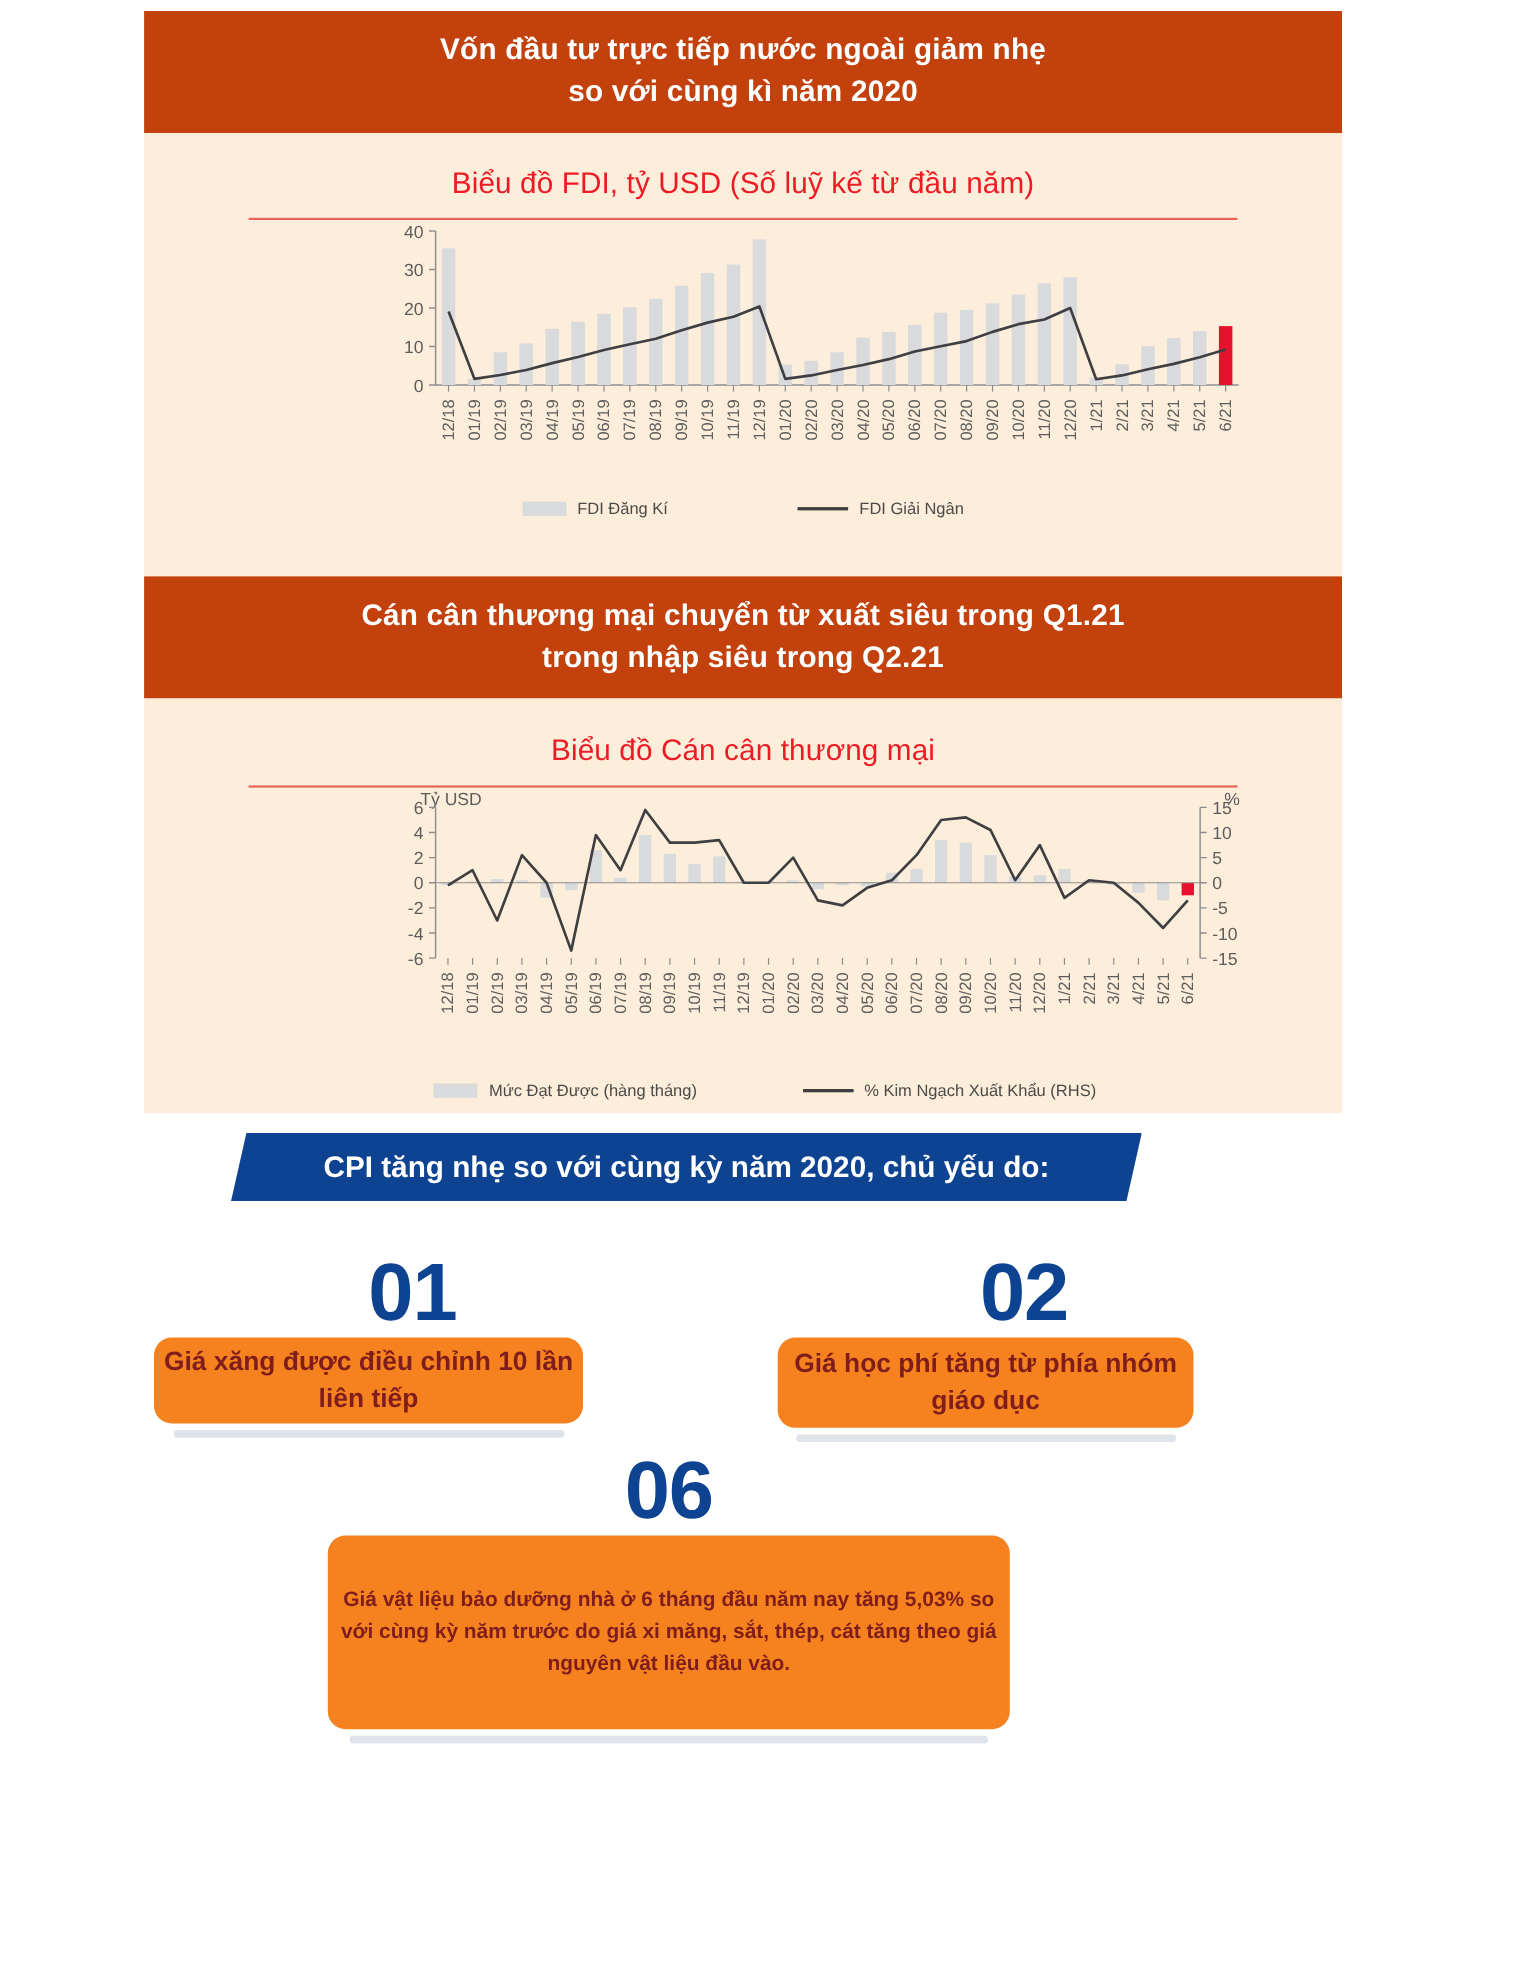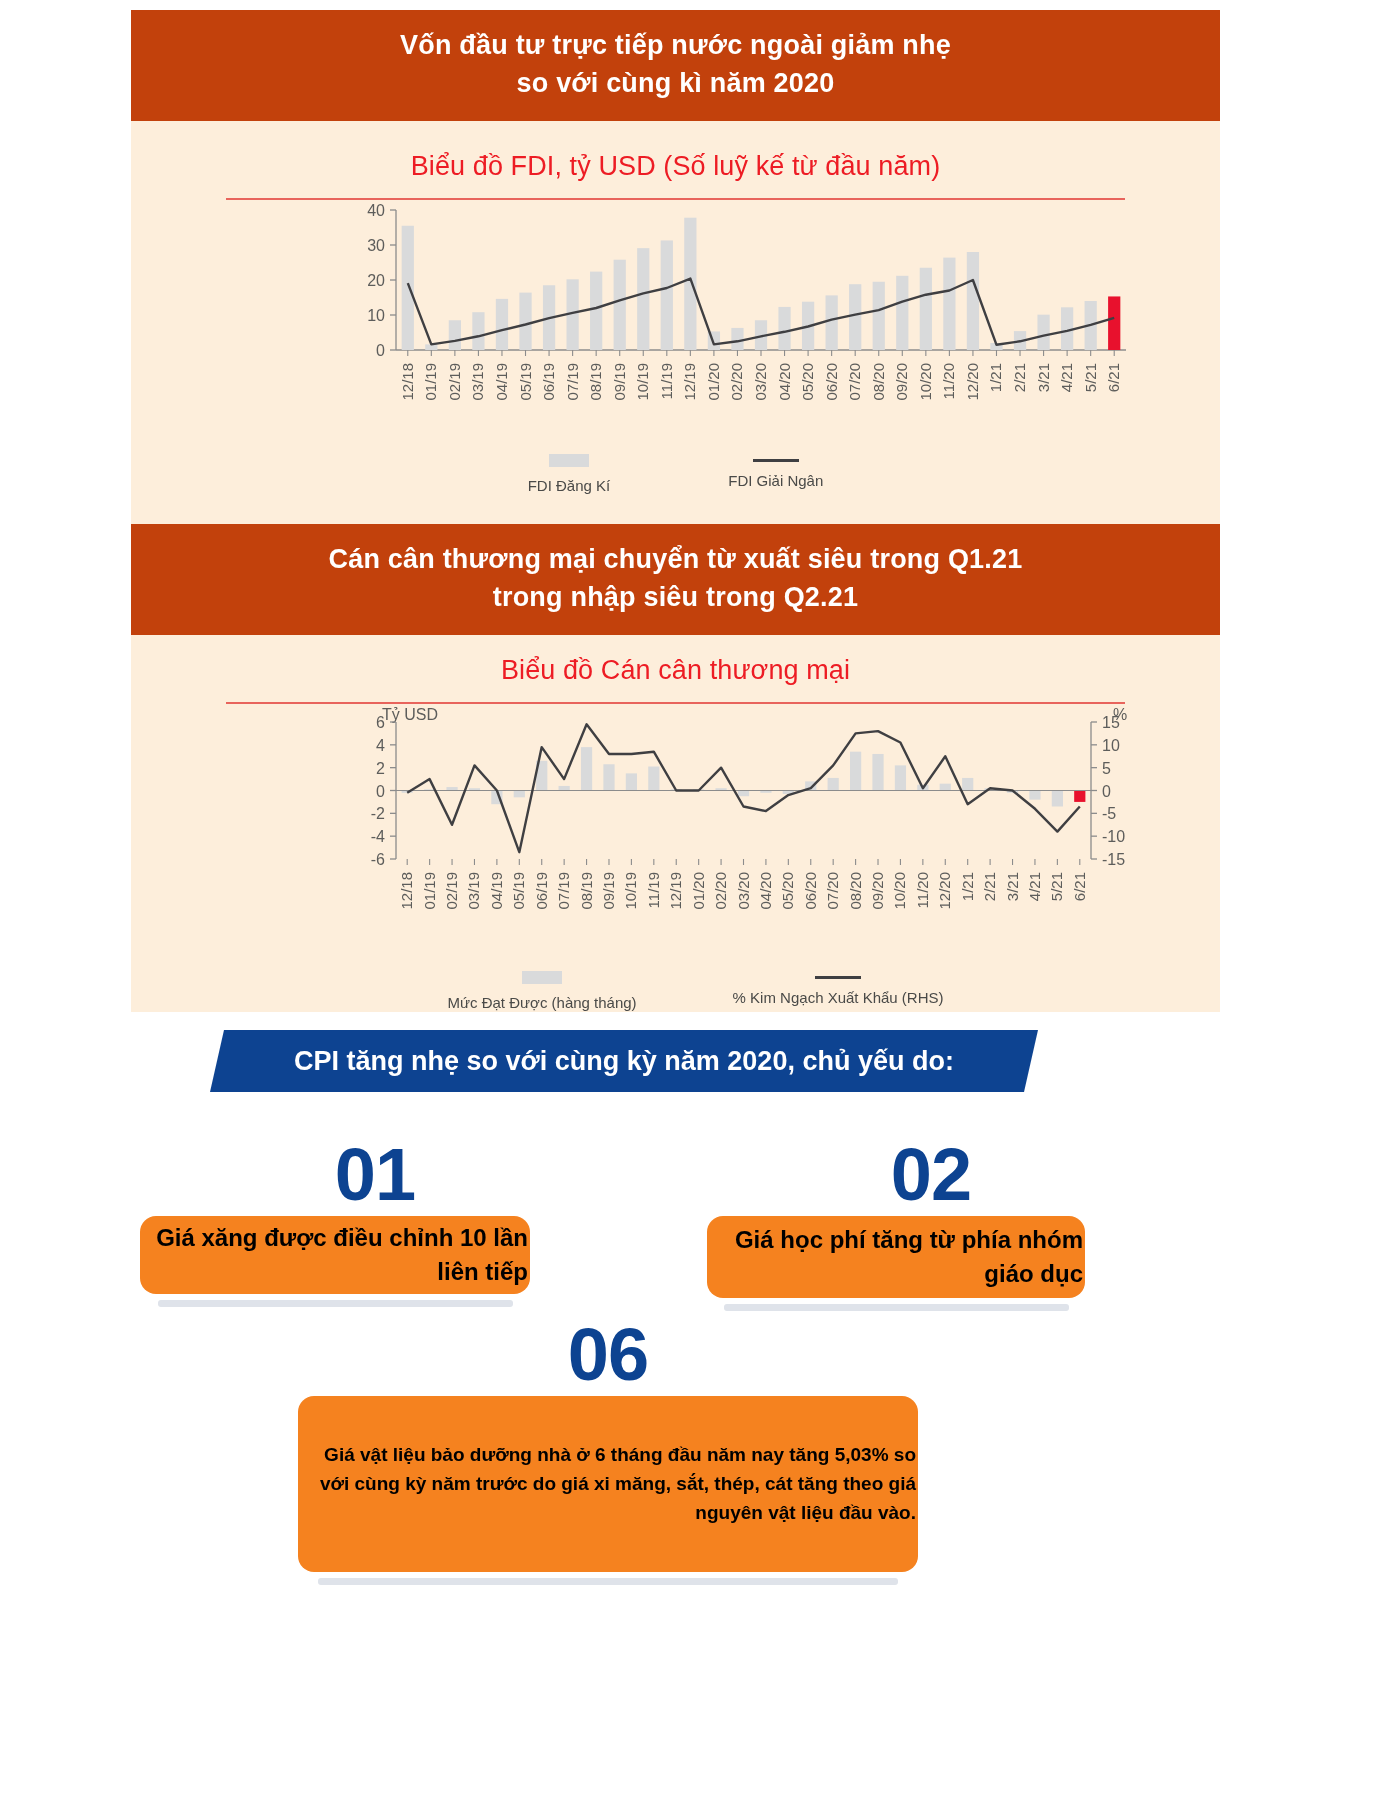--- a/index.html
+++ b/index.html
@@ -44,21 +44,21 @@
 
   
   .chart-wrap{position:relative;}
   svg{display:block;}
 
   .legend{
     display:flex;justify-content:center;align-items:center;
     gap:118px;
     font-size:15px;color:#4a4a48;
   }
-  .legend-item{display:flex;align-items:center;gap:10px;flex-direction:column;}
+  .legend-item{display:flex;align-items:center;gap:10px;}
   .sw-bar{width:40px;height:13px;background:#d9dadb;display:block;}
   .sw-line{width:46px;height:3px;background:#3f3f42;display:block;}
 
   
   .cpi-banner{
     position:absolute;
     left:210px;top:1030px;
     width:828px;height:62px;
     background:#0d4391;
     color:#fff;
@@ -72,23 +72,23 @@
   .card-num{
     color:#0d4391;
     font-weight:bold;
     font-size:74px;
     line-height:.95;
     text-align:center;
     letter-spacing:-1px;
   }
   .card-box{
     background:#f5821f;
-    color:#000000;
+    color:#7f1d1d;
     border-radius:16px;
-    text-align:right;
+    text-align:center;
     font-size:24px;
     line-height:1.45;
     font-weight:bold;
     box-sizing:border-box;
     display:flex;align-items:center;justify-content:center;
     padding:12px 2px;
   }
   .card-shadow{
     height:7px;background:#dfe3ea;border-radius:3px;
     margin:6px auto 0 auto;
@@ -235,21 +235,21 @@
       </div>
     </div>
   </div>
 
   <div class="panel" style="top:524px;">
     <div class="panel-header">
       <div>Cán cân thương mại chuyển từ xuất siêu trong Q1.21</div>
       <div>trong nhập siêu trong Q2.21</div>
     </div>
     <div class="panel-body" style="height:377px;">
-      <div class="chart-title" style="padding-top:20px;">Biểu đồ Cán cân thương mại</div>
+      <div class="chart-title" style="padding-top:32px;">Biểu đồ Cán cân thương mại</div>
       <div class="title-rule"></div>
 
       <div class="chart-wrap">
         <svg id="svg-trade" width="1089" height="255" viewBox="0 0 1089 255">
             <text x="251" y="16" font-size="16" fill="#5d5d5b" font-family="&quot;Liberation Sans&quot;, sans-serif">Tỷ USD</text>
             <text x="982" y="16" font-size="16" fill="#5d5d5b" font-family="&quot;Liberation Sans&quot;, sans-serif">%</text>
             <line x1="265" y1="18" x2="265" y2="155" stroke="#8c8c8c" stroke-width="1.3"></line>
             <line x1="259" y1="155" x2="265" y2="155" stroke="#8c8c8c" stroke-width="1.3"></line>
             <text x="254" y="161" text-anchor="end" font-size="16" fill="#5d5d5b" font-family="&quot;Liberation Sans&quot;, sans-serif">-6</text>
             <line x1="259" y1="132.16666666666666" x2="265" y2="132.16666666666666" stroke="#8c8c8c" stroke-width="1.3"></line>

